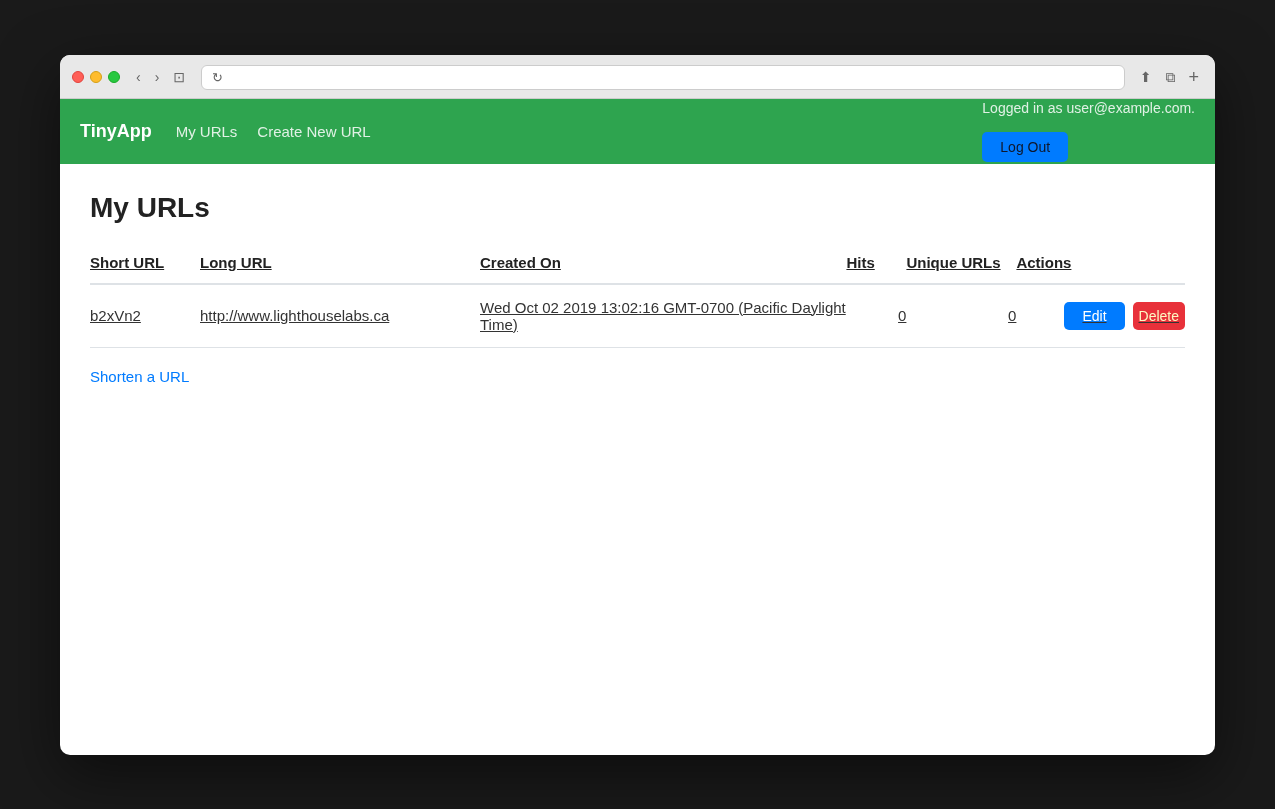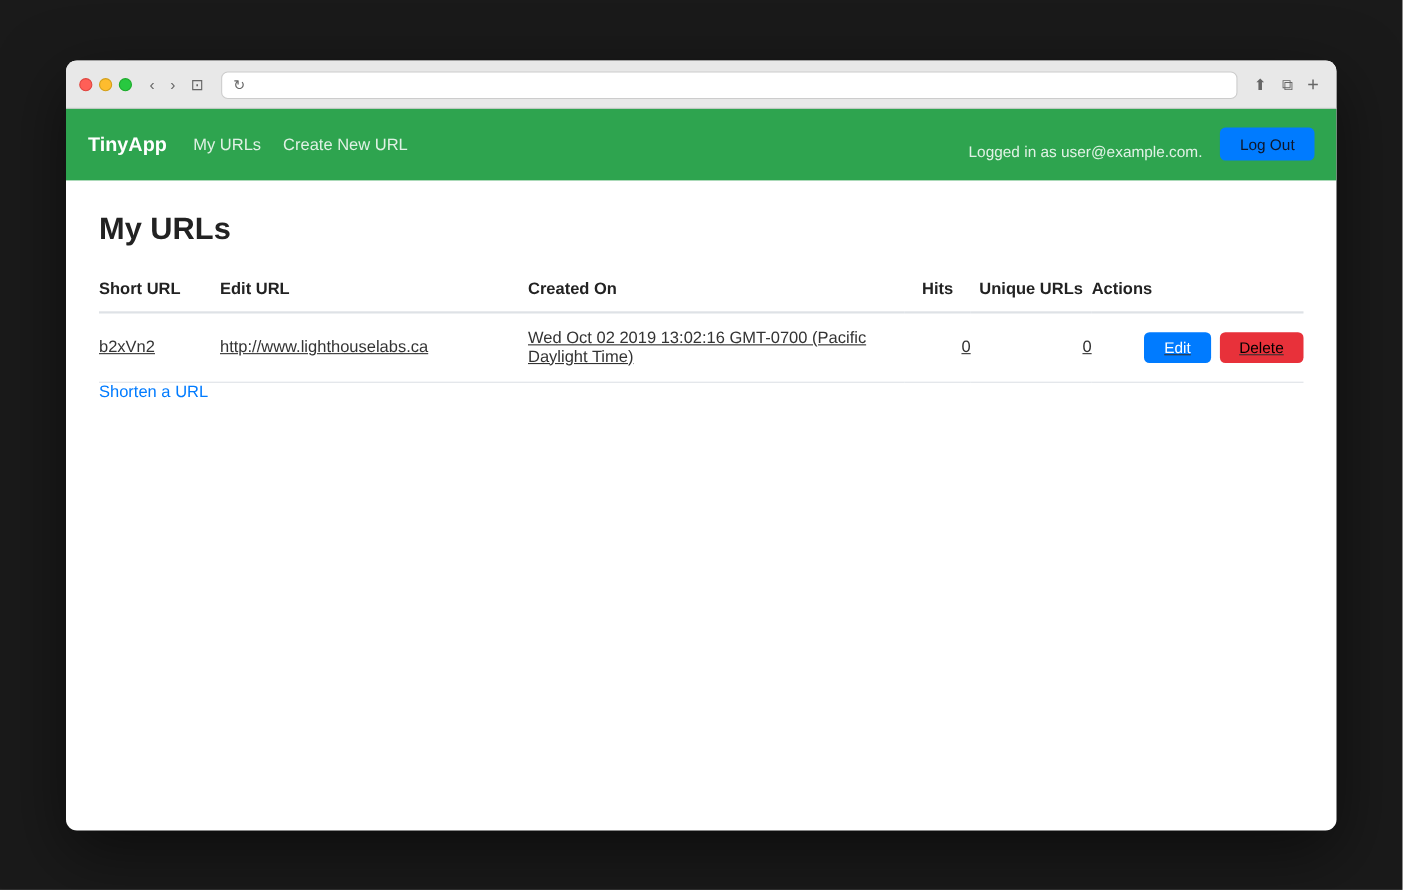--- a/index.html
+++ b/index.html
@@ -153,22 +153,23 @@
     }
 
     .navbar-link {
       color: rgba(255,255,255,0.85);
       text-decoration: none;
       font-size: 15px;
     }
 
     .navbar-right {
       display: flex;
-      align-items: flex-end;
+      align-items: flex-start;
       gap: 16px;
+      flex-direction: column;
     }
 
     .logged-in-text {
       color: rgba(255,255,255,0.85);
       font-size: 14px;
     }
 
     .logout-btn {
       background: #007bff;
       color: #0f172a;
@@ -197,25 +198,26 @@
       border-collapse: collapse;
     }
 
     .urls-table th {
       text-align: left;
       font-size: 15px;
       font-weight: bold;
       color: #222;
       padding: 8px 0 12px;
       border-bottom: 2px solid #dee2e6;
+      text-decoration: underline;
     }
 
     .urls-table th.hits-col,
     .urls-table th.unique-col {
-      text-align: center;
+      text-align: left;
     }
 
     .urls-table td {
       padding: 14px 0;
       font-size: 15px;
       color: #333;
       border-bottom: 1px solid #dee2e6;
       vertical-align: middle;
       text-decoration: underline;
     }
@@ -243,31 +245,32 @@
       border-radius: 5px;
       padding: 6px 18px;
       font-size: 14px;
       cursor: pointer;
       font-weight: 500;
       margin-left: 48px;
     }
 
     .delete-btn {
       background: #e8313a;
-      color: #000000;
+      color: #fef9c3;
       border: none;
       border-radius: 5px;
-      padding: 6px 18px;
+      padding: 6px 6px;
       font-size: 14px;
       cursor: pointer;
       font-weight: 500;
     }
 
     .shorten-link {
       display: inline-block;
+      margin-top: 20px;
       color: #007bff;
       text-decoration: none;
       font-size: 15px;
     }
   </style>
 </head>
 <body>
 
 <div class="browser-window">
 
@@ -306,21 +309,21 @@
       </div>
     </nav>
 
     <div class="main-content">
       <h1 class="page-title">My URLs</h1>
 
       <table class="urls-table">
         <thead>
           <tr>
             <th class="col-short">Short URL</th>
-            <th class="col-long">Edit URL</th>
+            <th class="col-long">Long URL</th>
             <th>Created On</th>
             <th class="col-hits hits-col">Hits</th>
             <th class="col-unique unique-col">Unique URLs</th>
             <th class="col-actions">Actions</th>
           </tr>
         </thead>
         <tbody>
           <tr>
             <td class="col-short">b2xVn2</td>
             <td class="col-long">http://www.lighthouselabs.ca</td>

